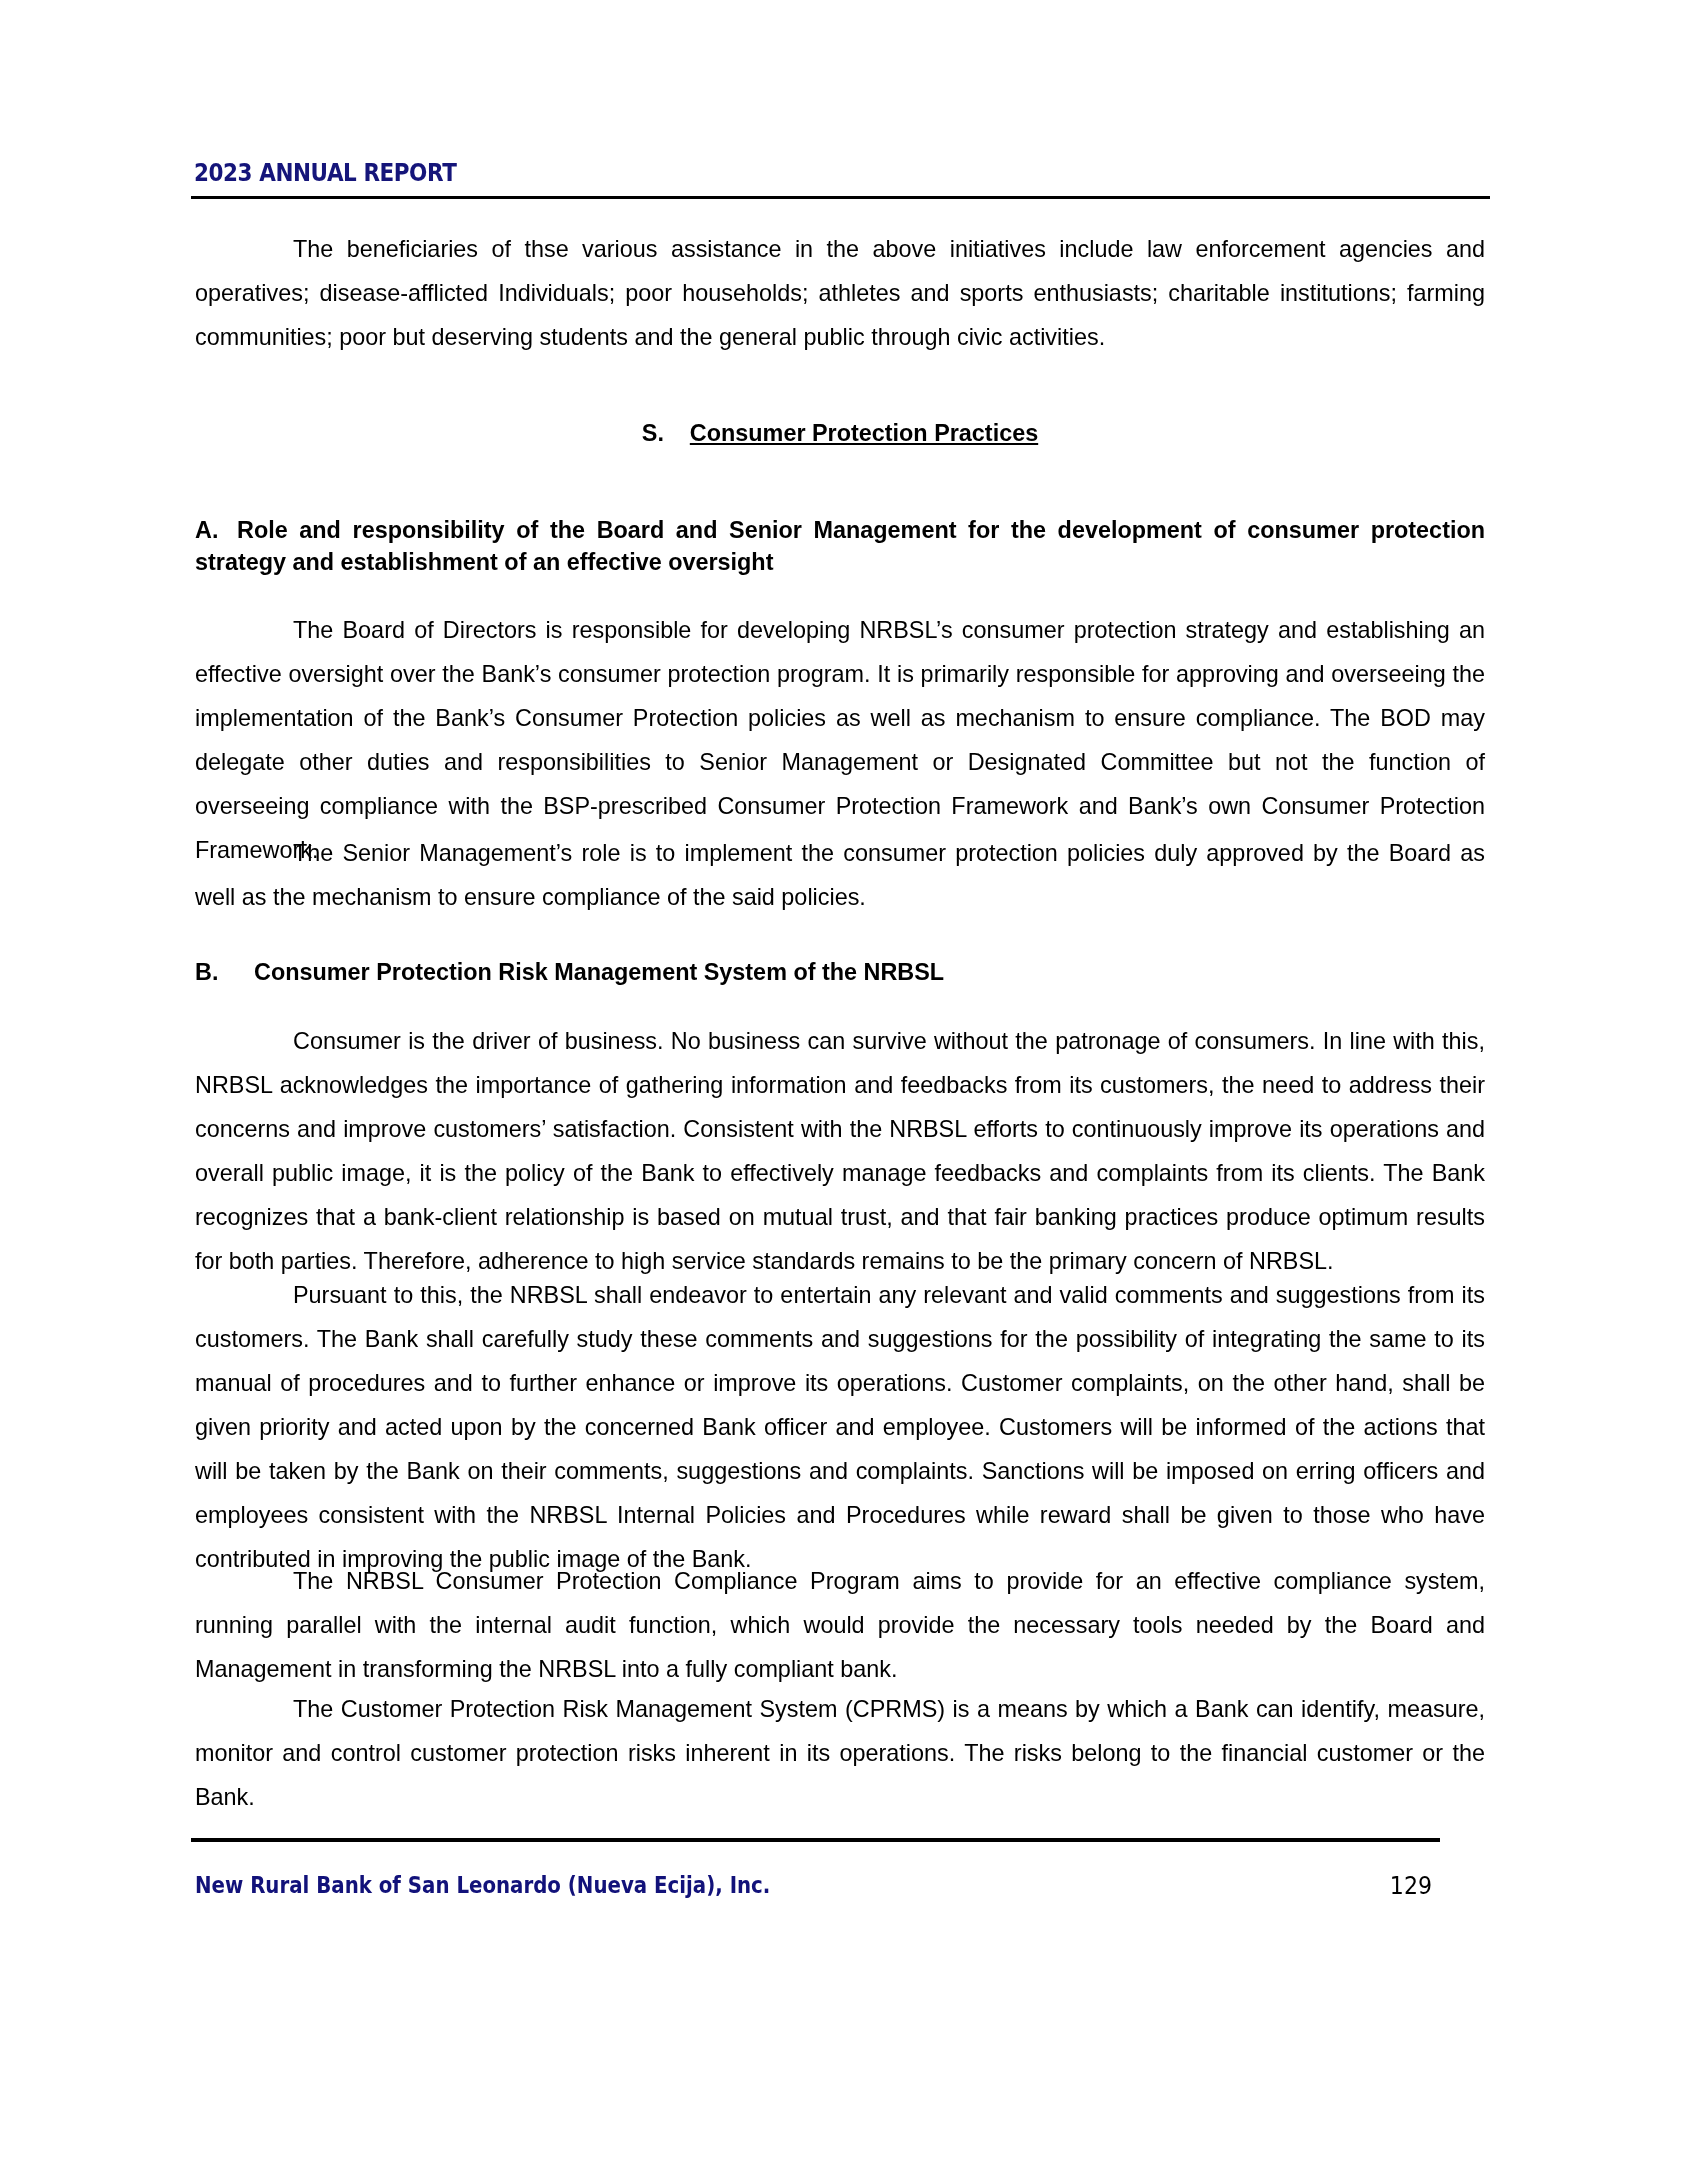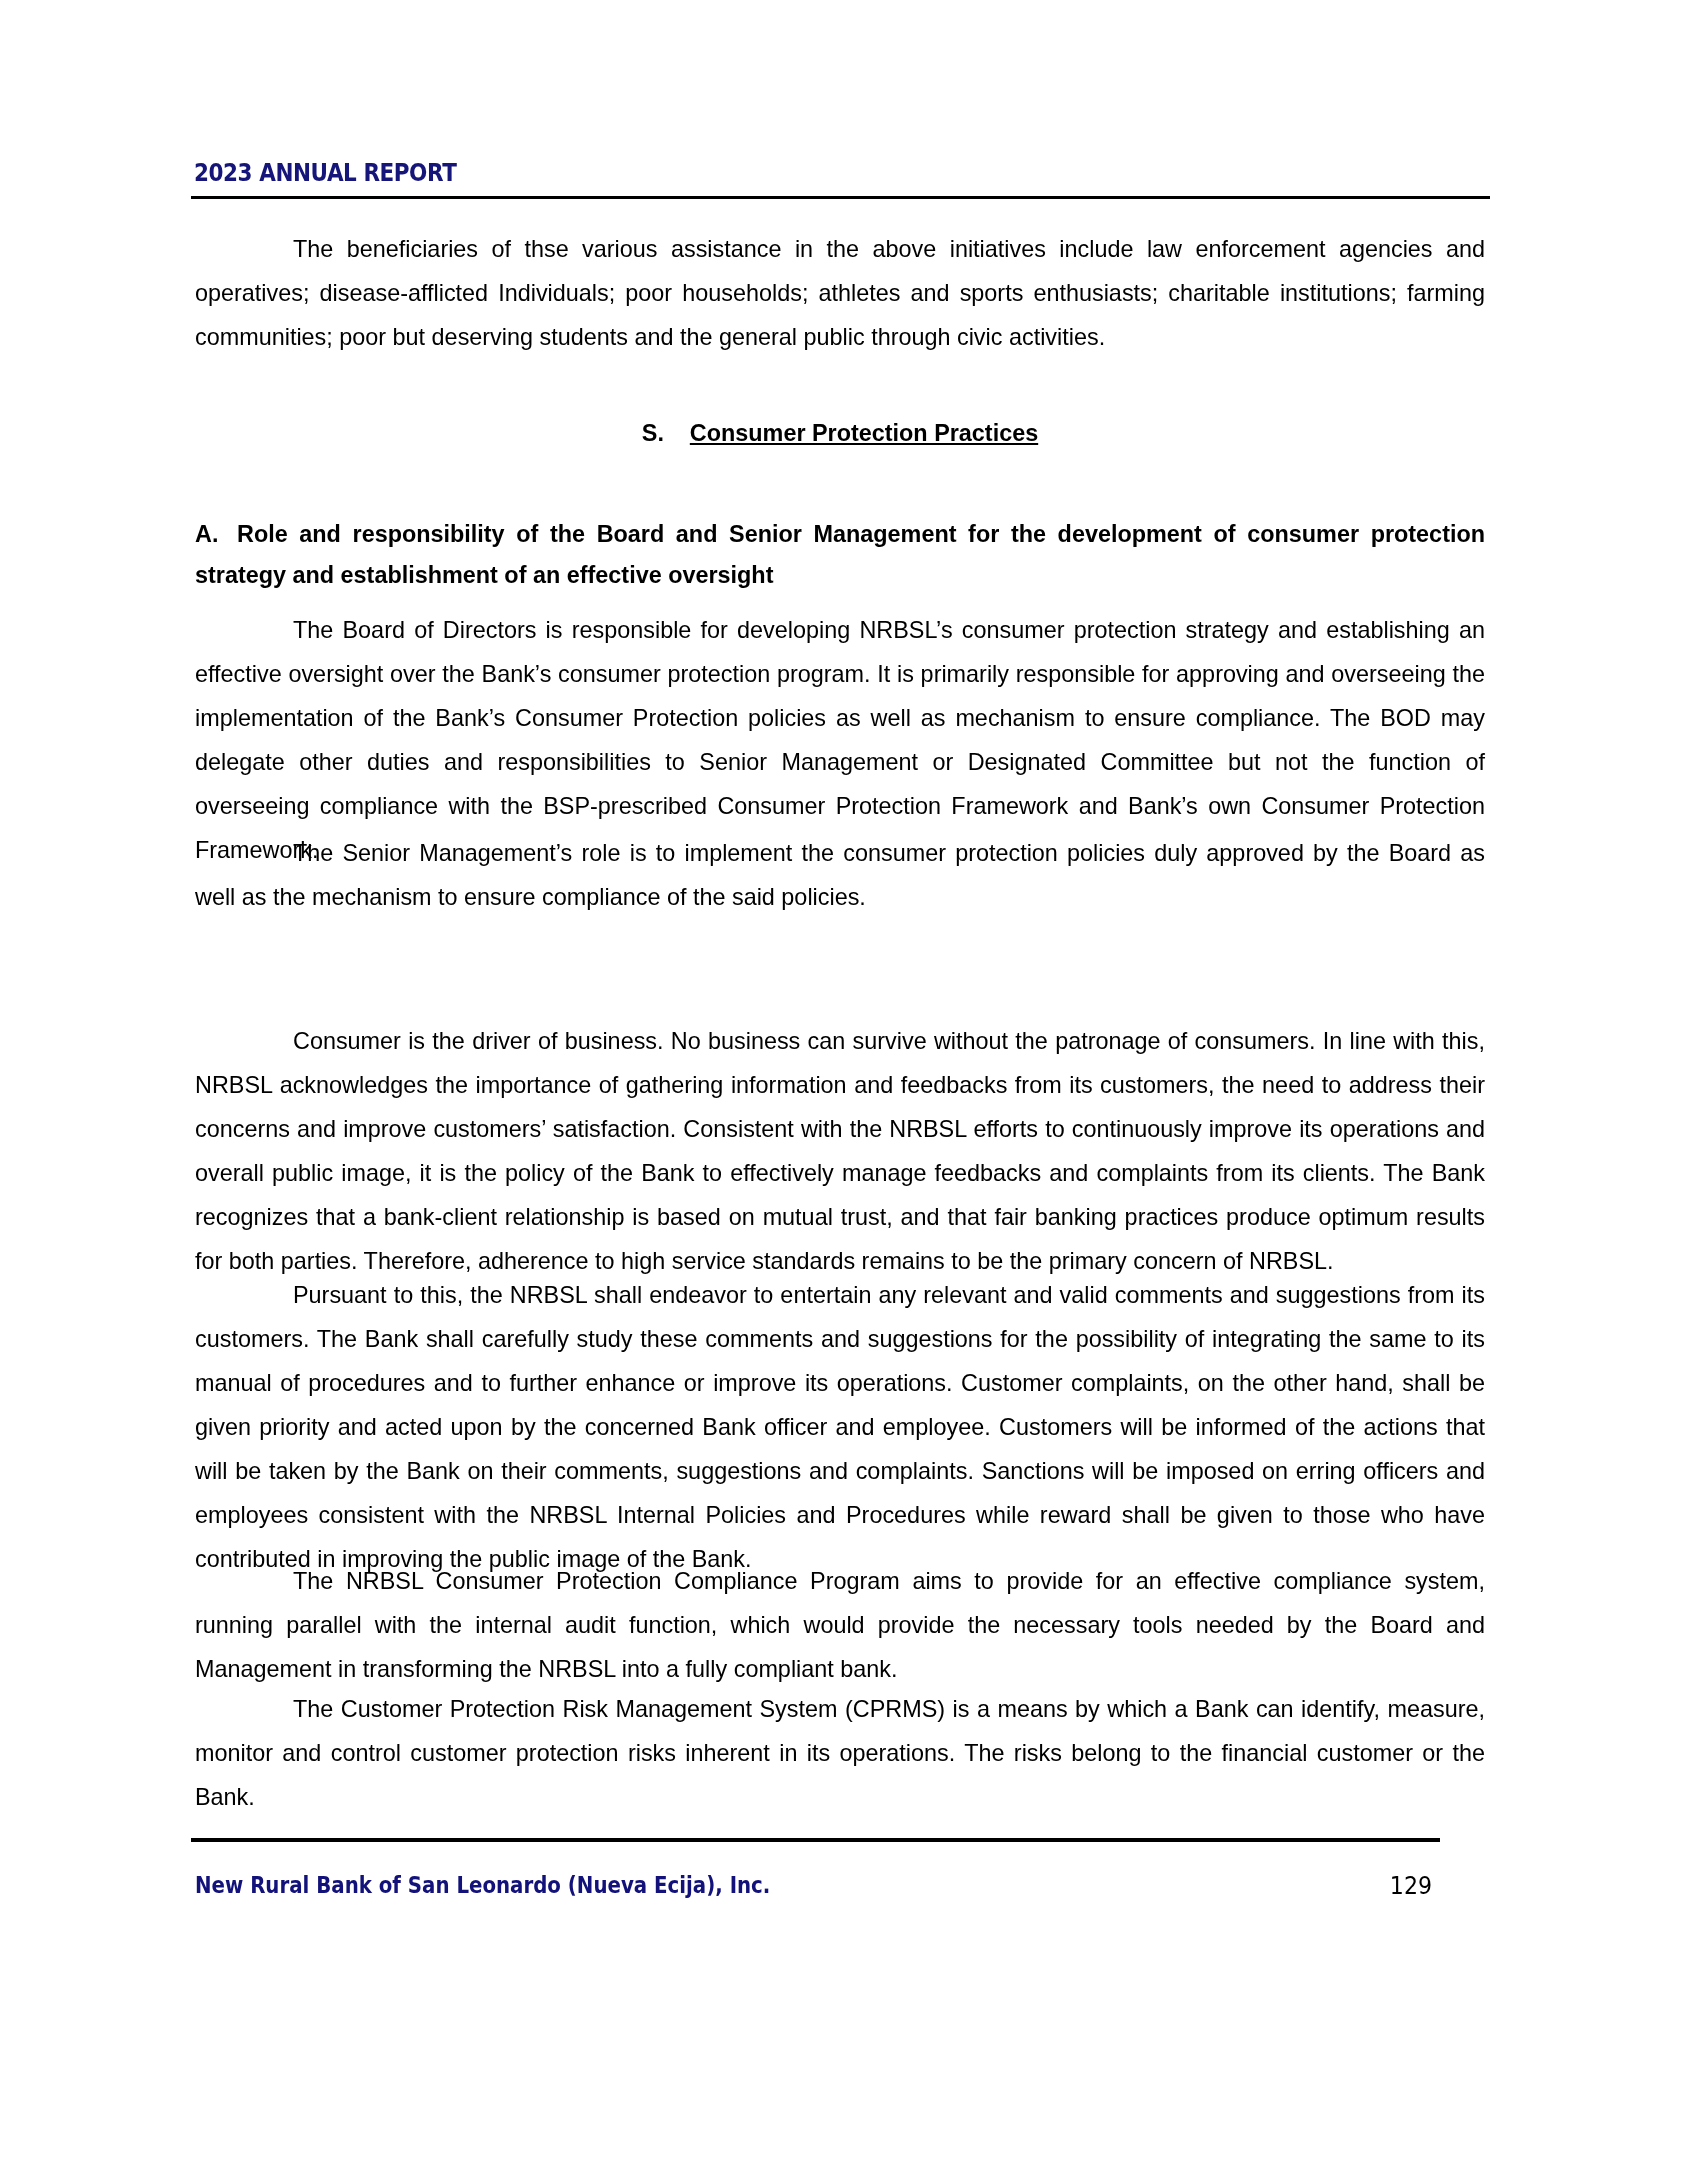--- a/index.html
+++ b/index.html
@@ -18,21 +18,21 @@
     position: absolute; left: 195px; width: 1290px;
     font-family: "Liberation Sans", sans-serif; font-size: 23.4px; line-height: 44px;
     color: #000; text-align: justify; text-indent: 98px; margin: 0;
   }
   .section-title {
     position: absolute; left: 195px; width: 1290px; text-align: center;
     font-family: "Liberation Sans", sans-serif; font-weight: bold; font-size: 23.4px; line-height: 32px; color: #000; margin: 0; text-decoration: underline;
   }
   .subhead {
     position: absolute; left: 195px; width: 1290px;
-    font-family: "Liberation Sans", sans-serif; font-weight: bold; font-size: 23.4px; line-height: 41px;
+    font-family: "Liberation Sans", sans-serif; font-weight: bold; font-size: 23.4px; line-height: 32px;
     color: #000; text-align: justify; margin: 0;
   }
   .subhead .lbl { display: inline-block; }
   .subhead-a .lbl { width: 42px; }
   .subhead-b .lbl { width: 59px; }
   .section-title .lbl { display: inline-block; width: 48px; text-align: left; }
   .ftr-name {
     position: absolute; left: 195px; top: 1872px;
     font-family: "DejaVu Sans", sans-serif; font-weight: bold; font-size: 23px; color: #12127a;
     white-space: nowrap; transform: scaleX(0.86); transform-origin: left top;
@@ -53,20 +53,21 @@
 
   <p class="para" style="top:227px;">The beneficiaries of thse various assistance in the above initiatives include law enforcement agencies and operatives; disease-afflicted Individuals; poor households; athletes and sports enthusiasts; charitable institutions; farming communities; poor but deserving students and the general public through civic activities.</p>
 
   <h2 class="section-title" style="top:417px;"><span class="lbl">S.</span><span>Consumer Protection Practices</span></h2>
 
   <h3 class="subhead subhead-a" style="top:514px;"><span class="lbl">A.</span><span>Role and responsibility of the Board and Senior Management for the development of consumer protection strategy and establishment of an effective oversight</span></h3>
 
   <p class="para" style="top:608px;">The Board of Directors is responsible for developing NRBSL’s consumer protection strategy and establishing an effective oversight over the Bank’s consumer protection program. It is primarily responsible for approving and overseeing the implementation of the Bank’s Consumer Protection policies as well as mechanism to ensure compliance. The BOD may delegate other duties and responsibilities to Senior Management or Designated Committee but not the function of overseeing compliance with the BSP-prescribed Consumer Protection Framework and Bank’s own Consumer Protection Framework.</p>
   <p class="para" style="top:831px;">The Senior Management’s role is to implement the consumer protection policies duly approved by the Board as well as the mechanism to ensure compliance of the said policies.</p>
 
+  <h3 class="subhead subhead-b" style="top:956px;"><span class="lbl">B.</span><span>Consumer Protection Risk Management System of the NRBSL</span></h3>
 
   <p class="para" style="top:1019px;">Consumer is the driver of business. No business can survive without the patronage of consumers. In line with this, NRBSL acknowledges the importance of gathering information and feedbacks from its customers, the need to address their concerns and improve customers’ satisfaction. Consistent with the NRBSL efforts to continuously improve its operations and overall public image, it is the policy of the Bank to effectively manage feedbacks and complaints from its clients. The Bank recognizes that a bank-client relationship is based on mutual trust, and that fair banking practices produce optimum results for both parties. Therefore, adherence to high service standards remains to be the primary concern of NRBSL.</p>
   <p class="para" style="top:1273px;">Pursuant to this, the NRBSL shall endeavor to entertain any relevant and valid comments and suggestions from its customers. The Bank shall carefully study these comments and suggestions for the possibility of integrating the same to its manual of procedures and to further enhance or improve its operations. Customer complaints, on the other hand, shall be given priority and acted upon by the concerned Bank officer and employee. Customers will be informed of the actions that will be taken by the Bank on their comments, suggestions and complaints. Sanctions will be imposed on erring officers and employees consistent with the NRBSL Internal Policies and Procedures while reward shall be given to those who have contributed in improving the public image of the Bank.</p>
   <p class="para" style="top:1559px;">The NRBSL Consumer Protection Compliance Program aims to provide for an effective compliance system, running parallel with the internal audit function, which would provide the necessary tools needed by the Board and Management in transforming the NRBSL into a fully compliant bank.</p>
   <p class="para" style="top:1687px;">The Customer Protection Risk Management System (CPRMS) is a means by which a Bank can identify, measure, monitor and control customer protection risks inherent in its operations. The risks belong to the financial customer or the Bank.</p>
 
   <div class="rule ftr-rule"></div>
   <div class="ftr-name">New Rural Bank of San Leonardo (Nueva Ecija), Inc.</div>
   <div class="ftr-page">129</div>
 

